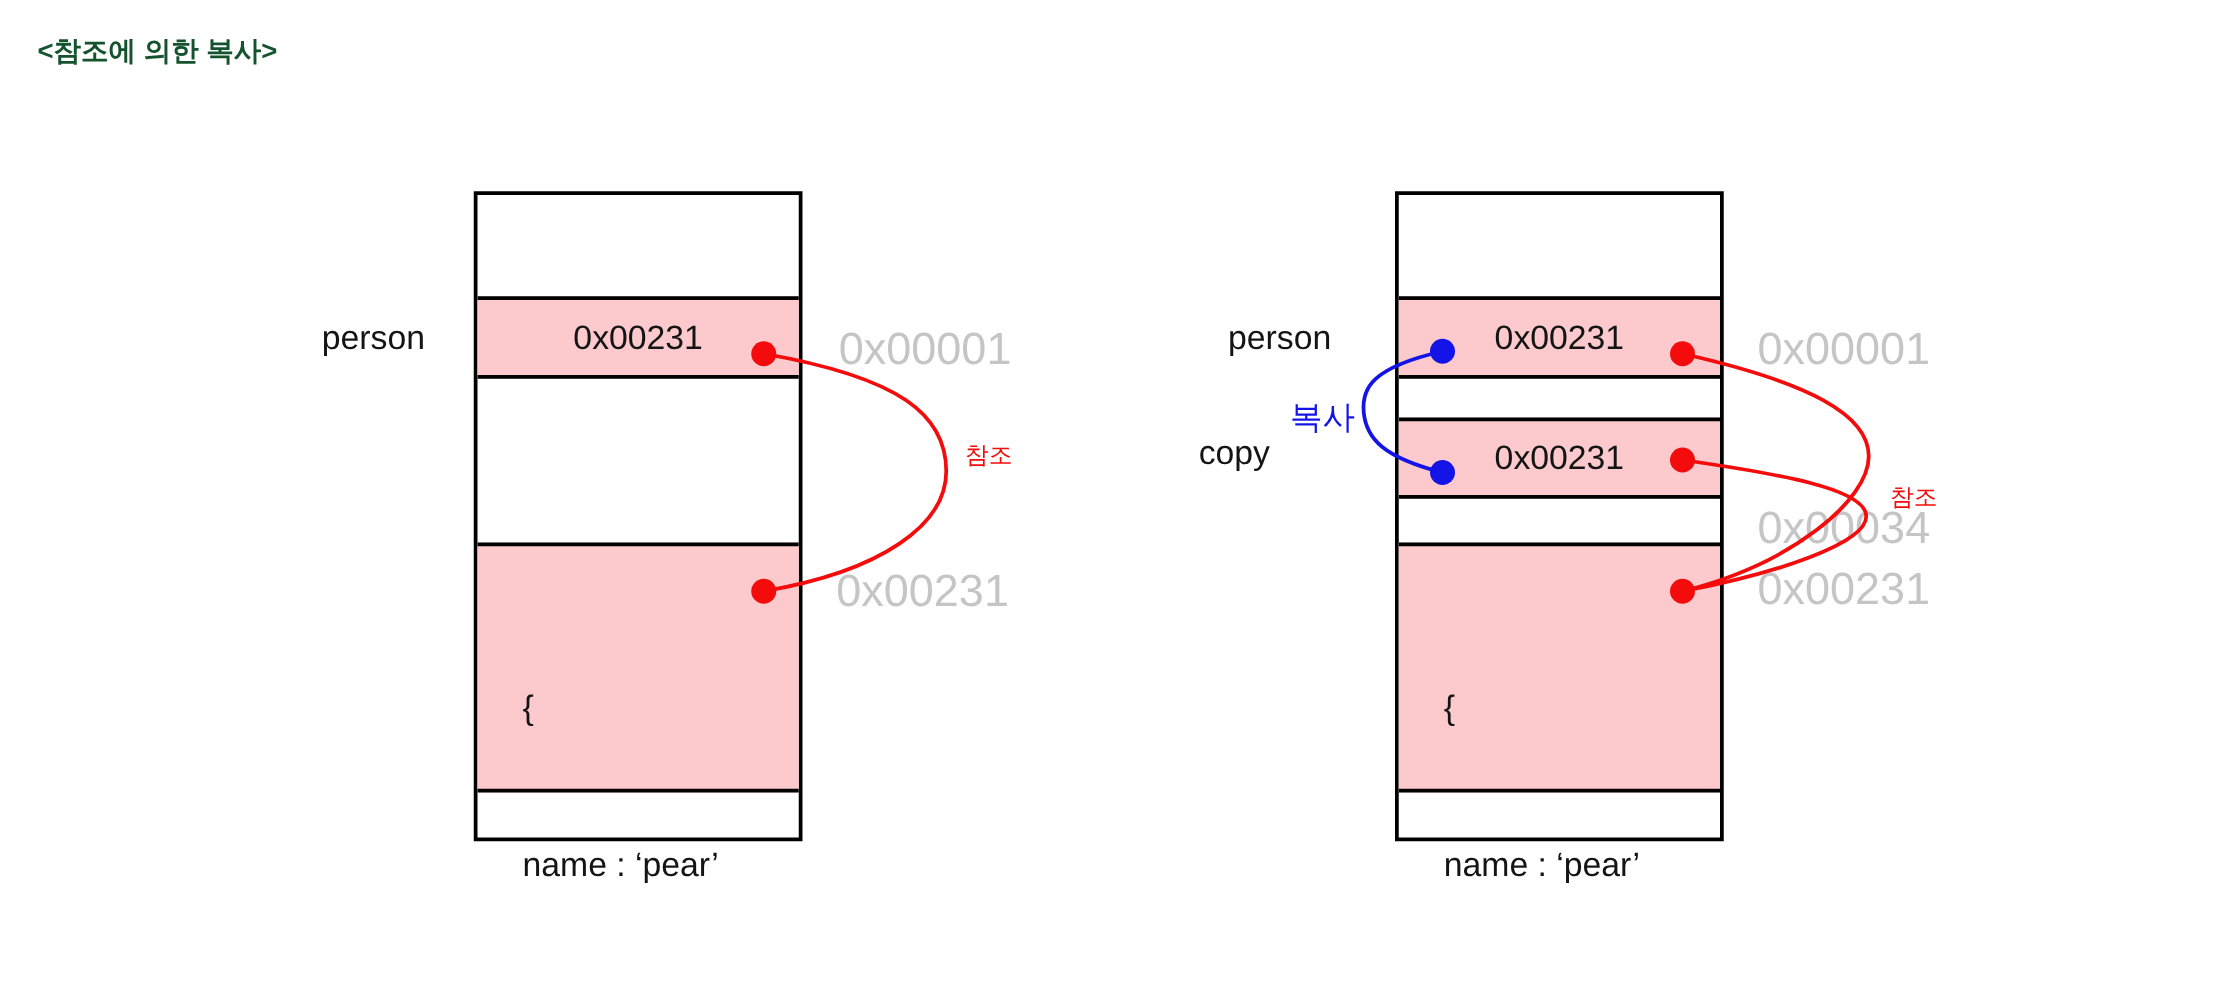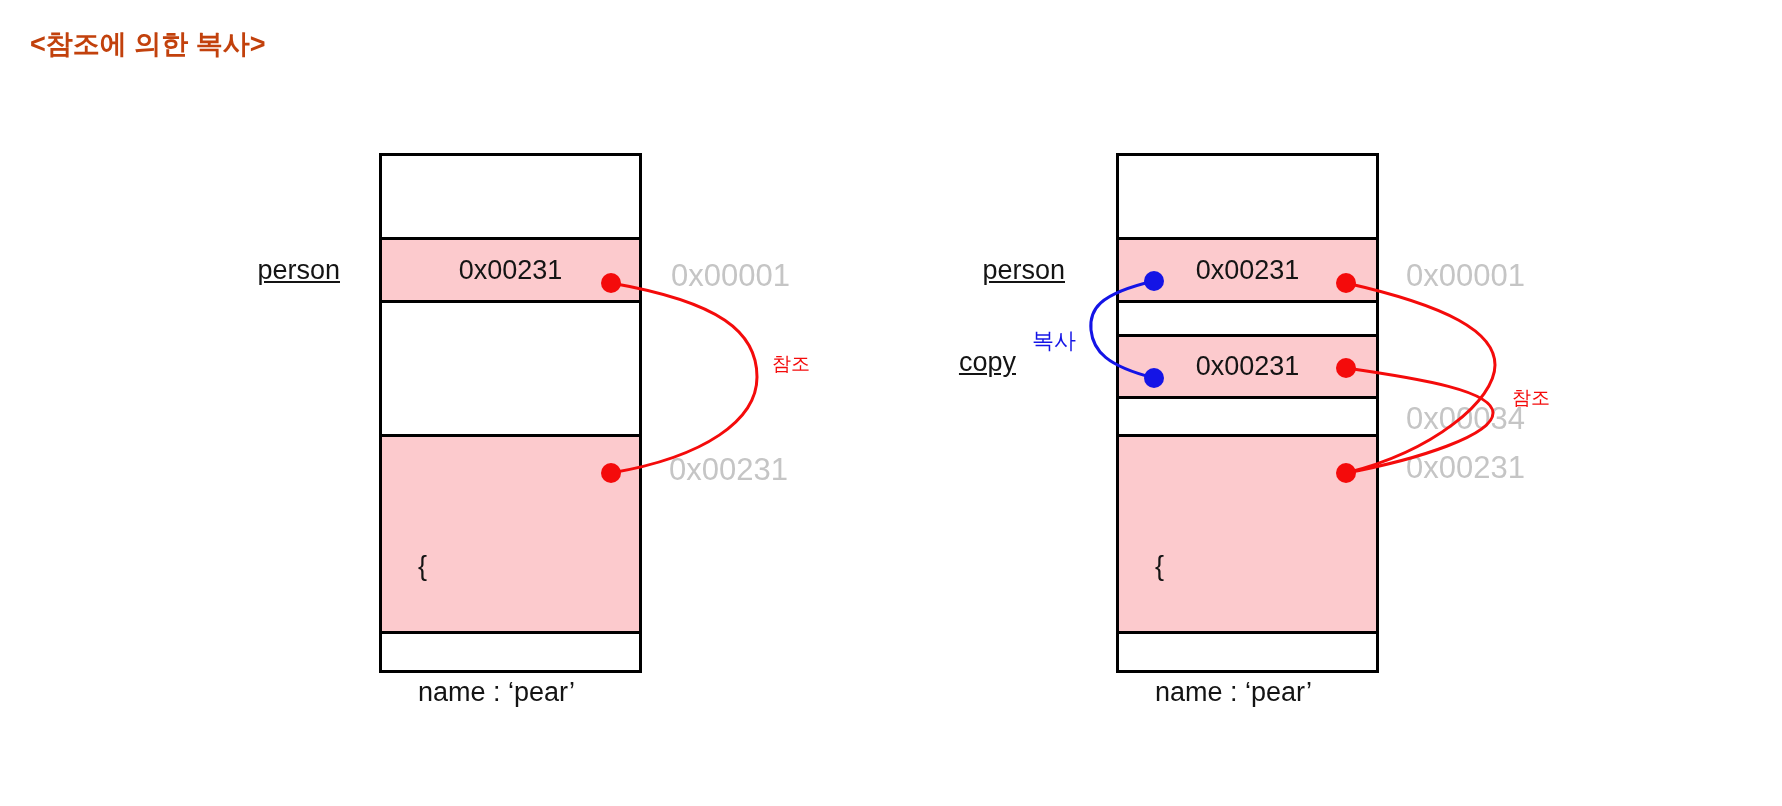--- a/index.html
+++ b/index.html
@@ -6,21 +6,21 @@
   .canvas{
     position:relative;
     width:1782px;height:806px;
     background:#ffffff;
     font-family:"Liberation Sans", sans-serif;
     color:#141414;
     overflow:hidden;
   }
   .title{
     position:absolute;left:30px;top:26px;
-    font-size:27px;font-weight:bold;color:#c2410c;
+    font-size:22px;font-weight:bold;color:#14532d;
     letter-spacing:0px;
   }
   .membox{
     position:absolute;top:153px;width:263px;height:520px;
     box-sizing:border-box;border:3px solid #000;background:#fff;
   }
   .membox.left{left:379px;}
   .membox.right{left:1116px;}
   .cell{
     position:absolute;left:0;right:0;box-sizing:border-box;
@@ -31,39 +31,39 @@
   .cell.pointer-row{top:81px;height:66px;}
   .cell.copy-row{top:178px;height:65px;}
   .cell.object-block{top:278px;height:200px;justify-content:flex-start;align-items:flex-start;}
   .cell-value{font-size:27px;color:#141414;}
   .object-text{
     position:absolute;left:36px;top:24px;
     font-size:27px;line-height:42px;color:#141414;white-space:pre;
   }
   .var-label{
     position:absolute;width:170px;text-align:right;
-    font-size:27px;color:#141414;text-decoration:underline;
+    font-size:27px;color:#141414;
   }
   .var-label.person-left{left:170px;top:255px;}
   .var-label.person-right{left:895px;top:255px;}
   .var-label.copy-right{left:846px;top:347px;}
   .addr{
-    position:absolute;font-size:31px;color:#c5c5c5;
+    position:absolute;font-size:36px;color:#c5c5c5;
   }
   .addr.l1{left:671px;top:258px;}
   .addr.l2{left:669px;top:452px;}
   .addr.r1{left:1406px;top:258px;}
   .addr.r2{left:1406px;top:353px;margin-top:48px;}
   .addr.r3{left:1406px;top:450px;}
   .annot{position:absolute;font-size:19px;}
   .annot.red{color:#f40b0b;}
   .annot.blue{color:#1414e6;}
   .annot.ref-left{left:772px;top:351px;}
   .annot.ref-right{left:1512px;top:385px;}
-  .annot.copy-lbl{left:1032px;top:326px;font-size:22px;text-align:right;}
+  .annot.copy-lbl{left:1032px;top:316px;font-size:26px;text-align:right;}
   svg.overlay{position:absolute;left:0;top:0;width:1782px;height:806px;pointer-events:none;}
   svg .curve{fill:none;stroke-width:3px;}
   svg .curve.red{stroke:#f40b0b;}
   svg .curve.blue{stroke:#1414e6;}
   svg .dot.red{fill:#f40b0b;}
   svg .dot.blue{fill:#1414e6;}
 </style>
 </head>
 <body>
 

